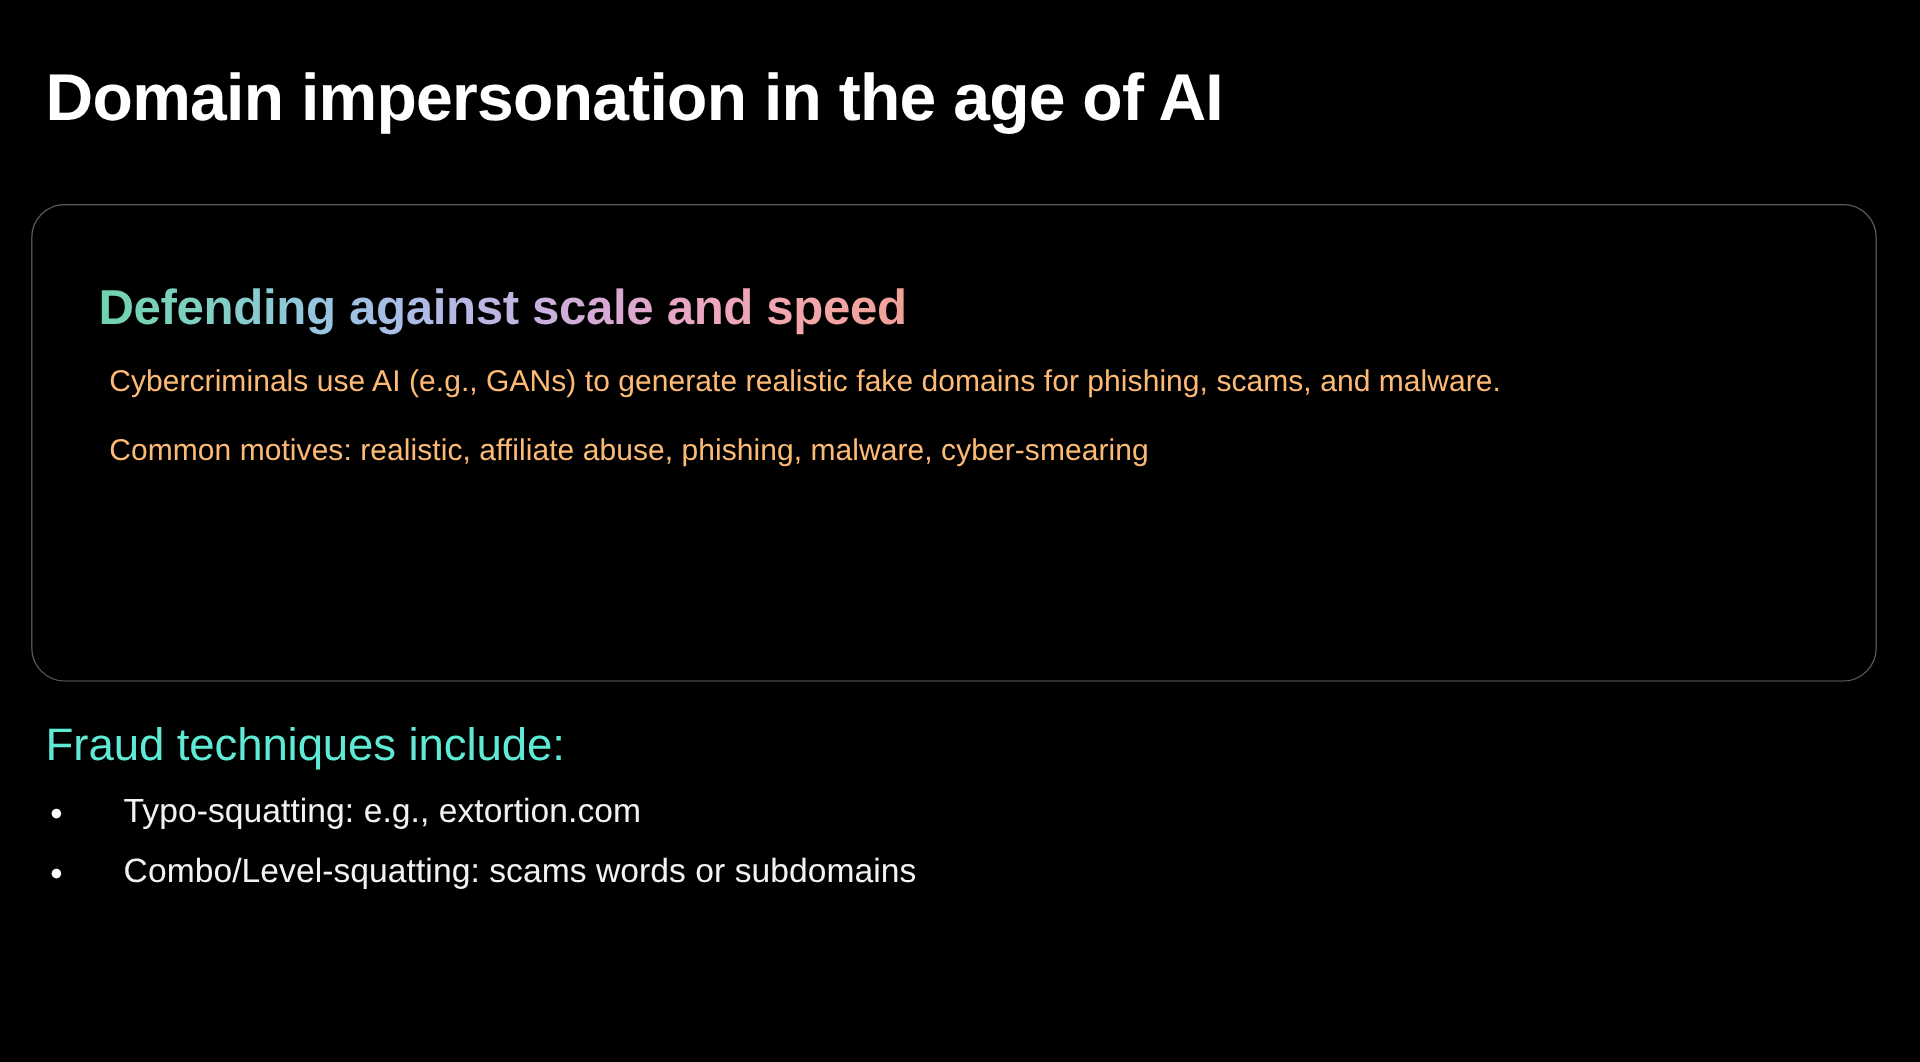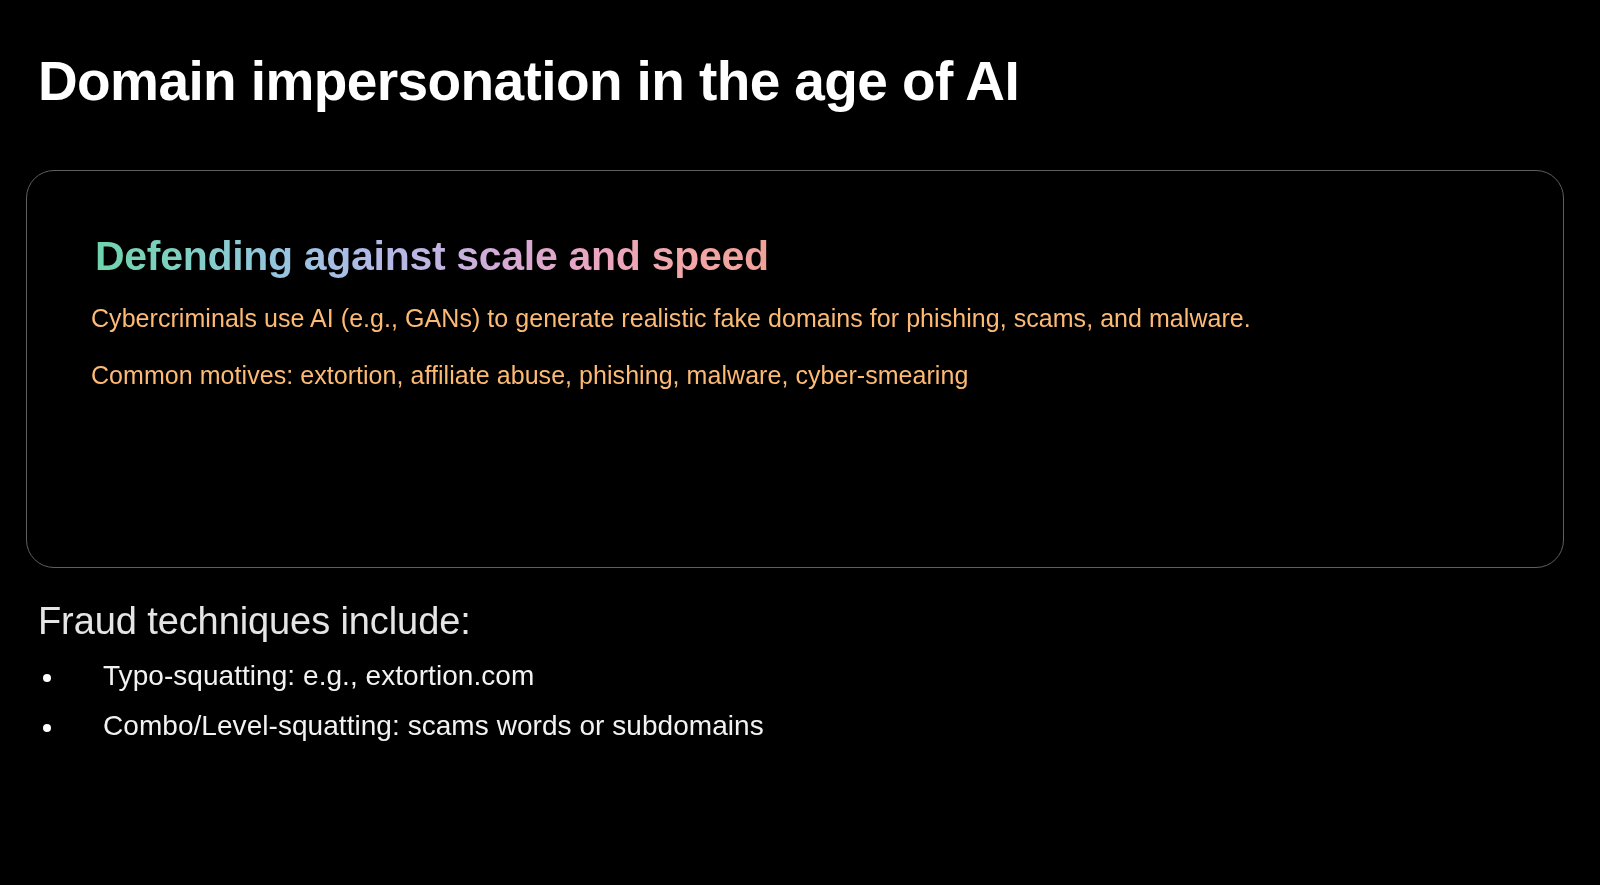--- a/index.html
+++ b/index.html
@@ -46,21 +46,21 @@
     top: 170px;
     width: 1538px;
     height: 398px;
     border: 1px solid #5f5f5f;
     border-radius: 28px;
     background: transparent;
   }
 
   .card-heading {
     position: absolute;
-    left: 68px;
+    left: 55px;
     top: 62px;
     font-size: 41px;
     font-weight: 600;
     letter-spacing: -0.3px;
     white-space: nowrap;
     background-image: linear-gradient(
         90deg,
         #6fd3ae 0%,
         #7fd0c2 13%,
         #93c6de 26%,
@@ -94,21 +94,21 @@
   .card-para:last-child { margin-bottom: 0; }
 
   
   .section-heading {
     position: absolute;
     left: 38px;
     top: 600px;
     font-size: 38px;
     font-weight: 400;
     letter-spacing: -0.1px;
-    color: #e5e5e5;
+    color: #5eead4;
     white-space: nowrap;
   }
 
   .bullet-list {
     position: absolute;
     left: 38px;
     top: 662px;
     width: 1400px;
     list-style: none;
   }
@@ -141,21 +141,21 @@
 <div class="slide">
 
   <h1 class="slide-title">Domain impersonation in the age of AI</h1>
 
   <section class="card">
 
     <h2 class="card-heading">Defending against scale and speed</h2>
 
     <div class="card-body">
       <p class="card-para">Cybercriminals use AI (e.g., GANs) to generate realistic fake domains for phishing, scams, and malware.</p>
-      <p class="card-para">Common motives: extortion, affiliate abuse, phishing, malware, cyber-smearing</p>
+      <p class="card-para">Common motives: realistic, affiliate abuse, phishing, malware, cyber-smearing</p>
     </div>
 
   </section>
 
   <h2 class="section-heading">Fraud techniques include:</h2>
 
   <ul class="bullet-list">
     <li class="bullet-item">
       <span class="dot"></span>
       <span>Typo-squatting: e.g., extortion.com</span>

